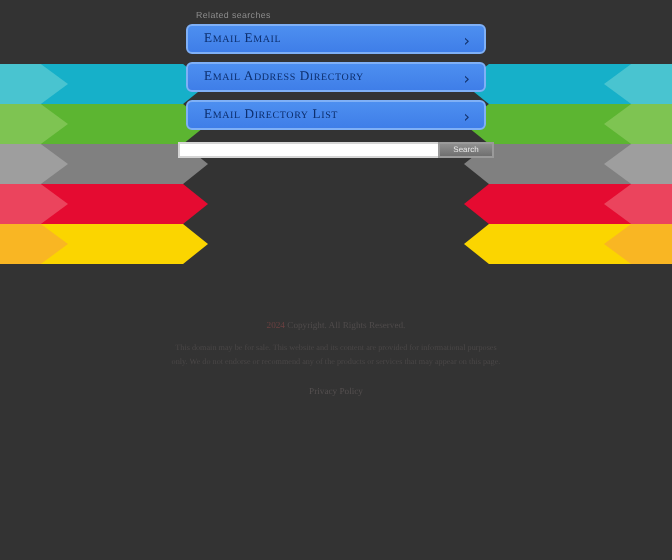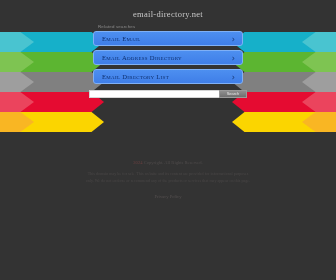--- a/index.html
+++ b/index.html
@@ -238,21 +238,20 @@
     <div class="band-row" style="top:80px">
       <div class="chev left-main" style="background:#fbd500"></div>
       <div class="chev left-pale" style="background:#f8a03c"></div>
       <div class="chev right-main" style="background:#fbd500"></div>
       <div class="chev right-pale" style="background:#f8a03c"></div>
     </div>
   </div>
 
   <div class="content">
 
-    <div class="site-title">email-directory.net</div>
 
     <div class="related-label">Related searches</div>
 
     <div class="links">
 
       <a class="link-btn" href="#">
         <span class="lbl">Email Email</span>
         <span class="arrow-icon">›</span>
       </a>
 

